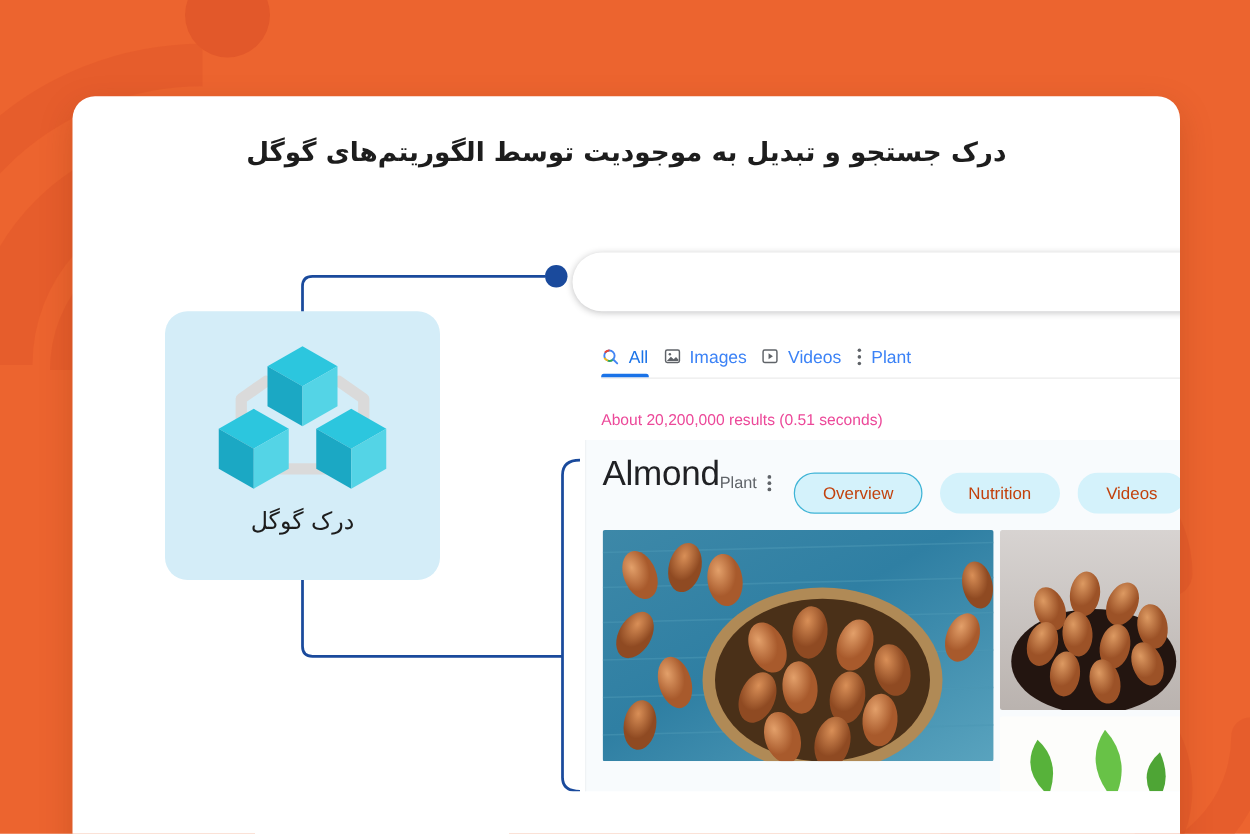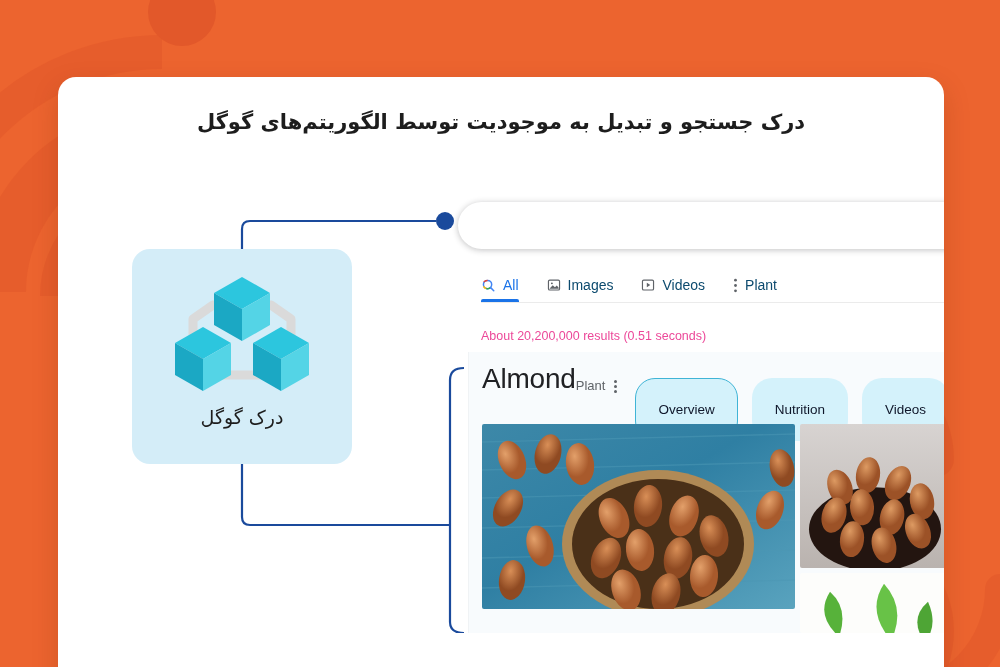--- a/index.html
+++ b/index.html
@@ -111,29 +111,29 @@
     direction: rtl;
     padding: 0 24px;
   }
 
   .nav-tabs {
     position: absolute;
     left: 23px;
     top: 66px;
     display: flex;
     align-items: flex-end;
-    gap: 28px;
+    gap: 12px;
     height: 34px;
   }
   .tab {
     display: flex;
     align-items: center;
     gap: 7px;
     font-size: 14px;
-    color: #0c4a6e;
+    color: #3b82f6;
     padding-bottom: 9px;
     position: relative;
     white-space: nowrap;
   }
   .tab.active { color: #1a73e8; }
   .tab.active::after {
     content: "";
     position: absolute;
     left: 0; right: 0; bottom: 0;
     height: 3px;
@@ -196,24 +196,24 @@
   .dots-v i { width: 3px; height: 3px; border-radius: 50%; background: #5f6368; display: block; }
 
   .chips {
     display: flex;
     gap: 14px;
     align-items: center;
     margin-top: 14px;
   }
   .chip {
     background: #d4f2fb;
-    color: #0f172a;
+    color: #c2410c;
     border: 1px solid transparent;
     border-radius: 20px;
-    padding: 23px 22px;
+    padding: 8px 22px;
     font-size: 13.5px;
     white-space: nowrap;
   }
   .chip.selected {
     background: #d4f2fb;
     border-color: #3fb4d6;
   }
 
   
   .kp-images {

